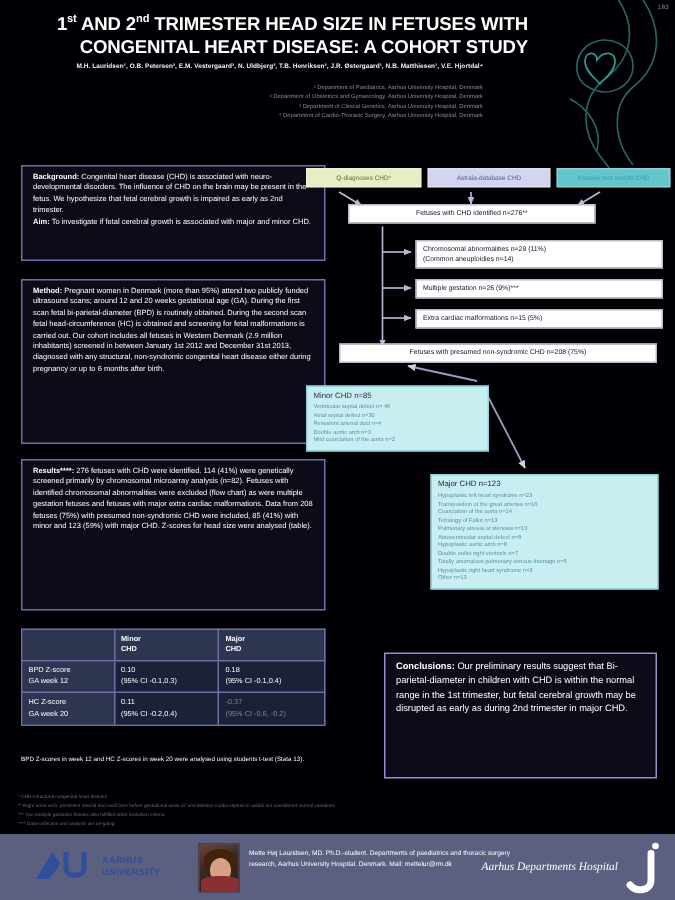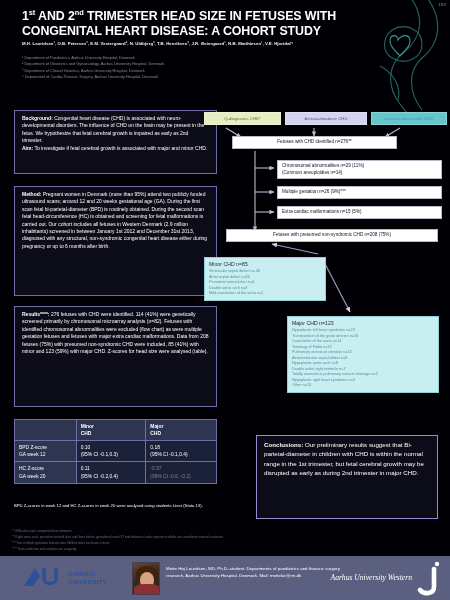--- a/index.html
+++ b/index.html
@@ -12,20 +12,21 @@
   #poster {
     position: relative;
     width: 450px; height: 600px;
     background: #000005;
     overflow: hidden;
   }
   
   .header-band {
     position: absolute; left: 0; top: 0; width: 450px; height: 103px;
     background: #000004;
+    text-align: right;
   }
   .slide-num {
     position: absolute; right: 4px; top: 2px;
     font-size: 4.2px; color: #8e8e9e; letter-spacing: .2px;
   }
   .title {
     position: absolute; left: 22px; top: 8px; width: 330px;
     font-size: 12.4px; font-weight: bold; color: #ffffff;
     line-height: 1.22; letter-spacing: -.1px;
   }
@@ -336,19 +337,19 @@
   </div>
 
   <div class="portrait">
     <div class="hair"></div>
     <div class="face"></div>
     <div class="body"></div>
   </div>
 
   <div class="contact">Mette Høj Lauridsen, MD. Ph.D.-student. Departments of paediatrics and thoracic surgery research, Aarhus University Hospital. Denmark. Mail: mettelur@rm.dk</div>
 
-  <div class="auh">Aarhus University Western</div>
+  <div class="auh">Aarhus Departments Hospital</div>
   <svg class="auh-mark" viewBox="0 0 30 38">
     <circle cx="23" cy="5" r="2.2" fill="#ffffff"></circle>
     <path d="M20 10 L20 28 C20 35, 10 36, 6 31" stroke="#ffffff" stroke-width="4.6" fill="none" stroke-linecap="round"></path>
   </svg>
 
 </div>
 
 </body></html>

